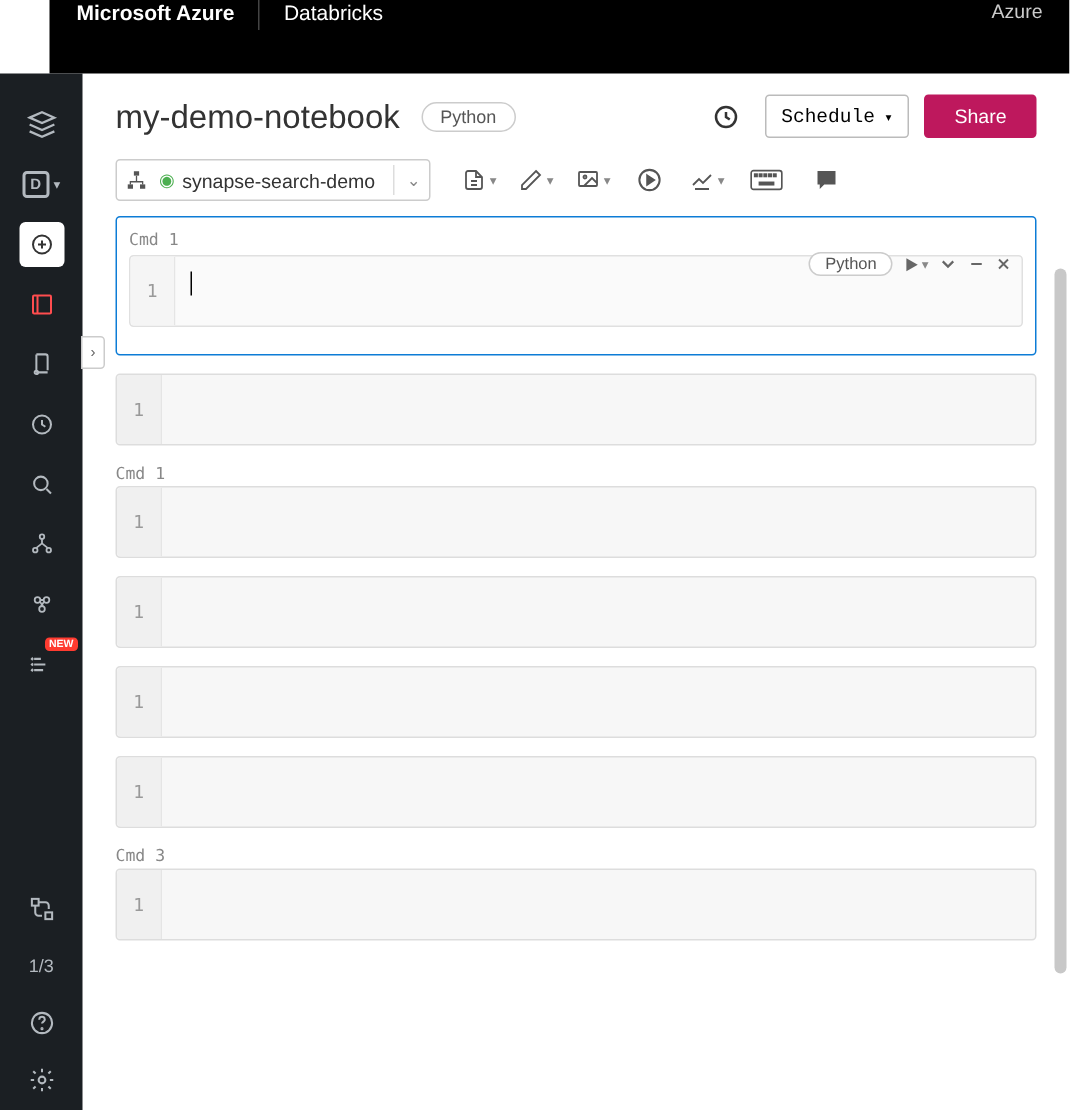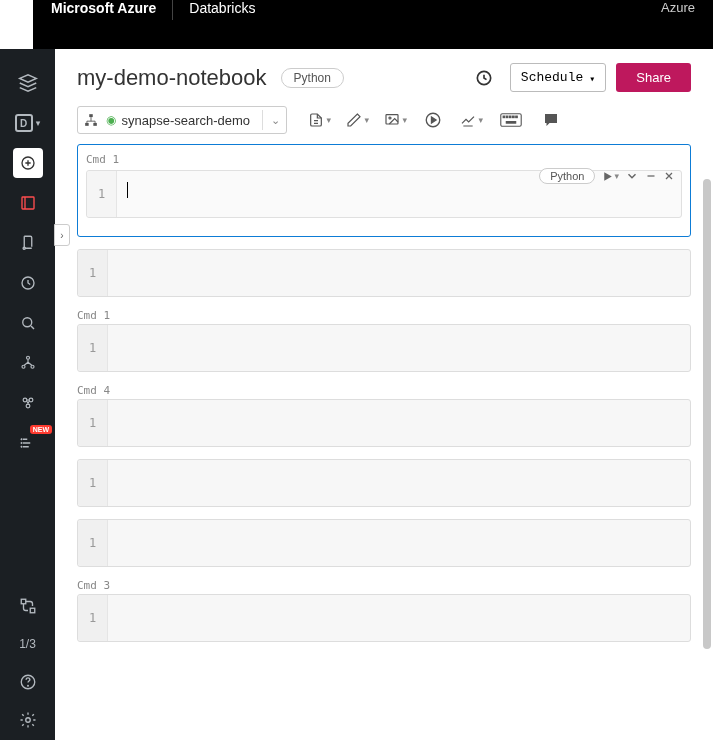--- a/index.html
+++ b/index.html
@@ -291,21 +291,20 @@
           </div>
         </div>
         <div class="cell">
           <div class="label">Cmd 1</div>
           <div class="body">
             <div class="gutter">1</div>
             <div class="editor"></div>
           </div>
         </div>
         <div class="cell">
-          <div class="label">Cmd 4</div>
           <div class="body">
             <div class="gutter">1</div>
             <div class="editor"></div>
           </div>
         </div>
         <div class="cell">
           <div class="body">
             <div class="gutter">1</div>
             <div class="editor"></div>
           </div>

